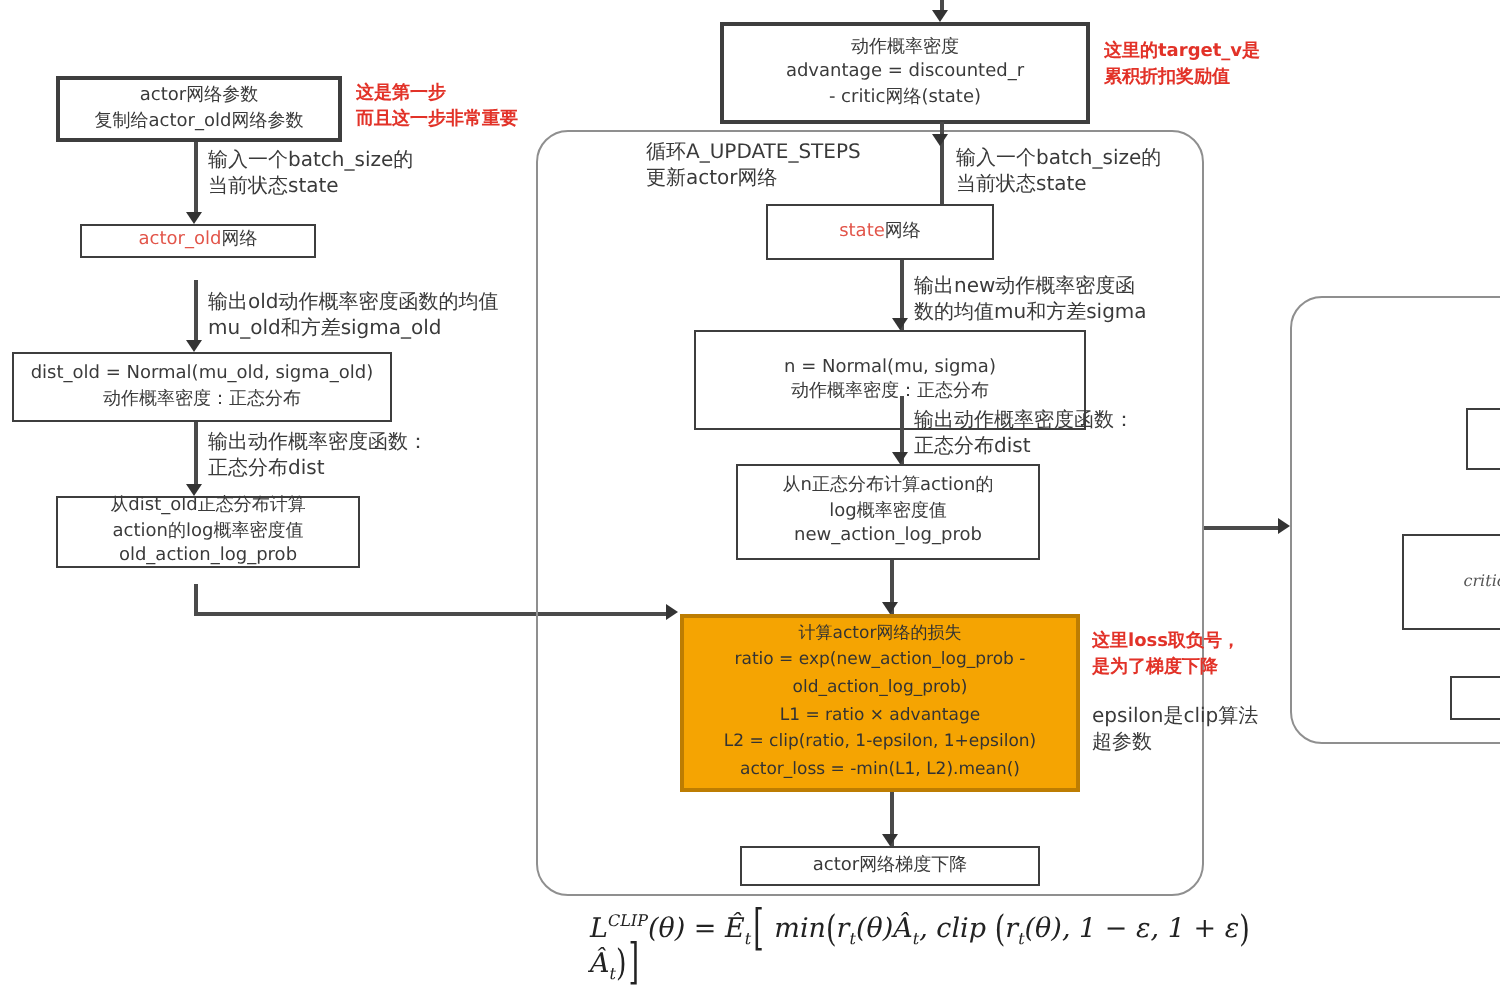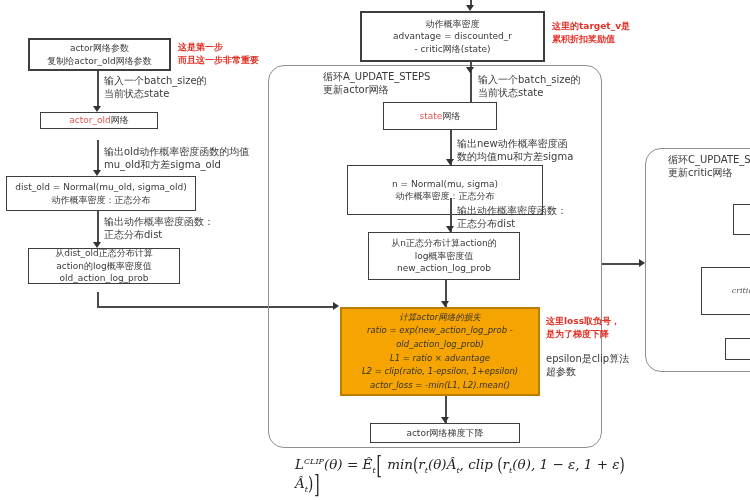--- a/index.html
+++ b/index.html
@@ -12,21 +12,21 @@
   .lab{position:absolute;font-size:10px;line-height:13px;white-space:pre;color:#3a3a3a;}
   .note{position:absolute;font-size:9px;line-height:13px;white-space:pre;color:#e23228;font-weight:bold;}
   .red-token{color:#e2554a;}
   .vline{position:absolute;width:1.5px;background:#4a4a4a;}
   .hline{position:absolute;height:1.5px;background:#4a4a4a;}
   .arr-d{position:absolute;width:0;height:0;border-left:4px solid transparent;
          border-right:4px solid transparent;border-top:6px solid #333;}
   .arr-r{position:absolute;width:0;height:0;border-top:4px solid transparent;
          border-bottom:4px solid transparent;border-left:6px solid #333;}
   .loop{position:absolute;border:1.5px solid #8f8f8f;border-radius:16px;background:transparent;box-sizing:border-box;}
-  .orange{background:#f5a402;border:2.5px solid #bd7d02;color:#333;font-size:8.5px;line-height:13.6px;font-style:italic;}
+  .orange{background:#f5a402;border:2.5px solid #bd7d02;color:#333;font-size:8.5px;line-height:13.6px;}
   .frag{font-size:8px;color:#555;font-family:"DejaVu Serif",serif;font-style:italic;}
   #formula{position:absolute;left:295px;top:456px;width:335px;text-align:left;
            font-family:"DejaVu Serif",serif;font-style:italic;font-size:13.5px;color:#222;}
   #formula sup{font-size:8px;font-style:italic;}
   #formula sub{font-size:8px;font-style:italic;}
   .bk{display:inline-block;transform:scaleY(1.8);font-style:normal;margin:0 1px;}
   .bp{display:inline-block;transform:scaleY(1.35);font-style:normal;}
 </style>
 </head>
 <body>
@@ -123,22 +123,20 @@
 
   <div class="vline" style="left:445px;top:396px;height:27px;"></div>
   <div class="arr-d" style="left:441px;top:417px;"></div>
 
   <div class="box" style="left:370px;top:423px;width:150px;height:20px;">actor网络梯度下降</div>
 
   <div class="hline" style="left:602px;top:263px;width:38px;"></div>
   <div class="arr-r" style="left:639px;top:259px;"></div>
 
   <div class="loop" style="left:645px;top:148px;width:140px;height:224px;"></div>
-  <div class="lab" style="left:668px;top:153px;">循环C_UPDATE_S
-更新critic网络</div>
 
   <div class="box" style="left:733px;top:204px;width:60px;height:31px;"></div>
   <div class="box" style="left:701px;top:267px;width:94px;height:48px;"><span class="frag">critic_lo</span></div>
   <div class="box" style="left:725px;top:338px;width:60px;height:22px;"></div>
 
   <div id="formula">
     <span>L</span><sup>CLIP</sup><span>(θ) = Ê</span><sub>t</sub><span class="bk">[</span><span> min</span><span class="bp">(</span><span>r</span><sub>t</sub><span>(θ)</span><span>Â</span><sub>t</sub><span>, clip </span><span class="bp">(</span><span>r</span><sub>t</sub><span>(θ), 1 − ε, 1 + ε</span><span class="bp">)</span><span>Â</span><sub>t</sub><span class="bp">)</span><span class="bk">]</span>
   </div>
 
 </div>

